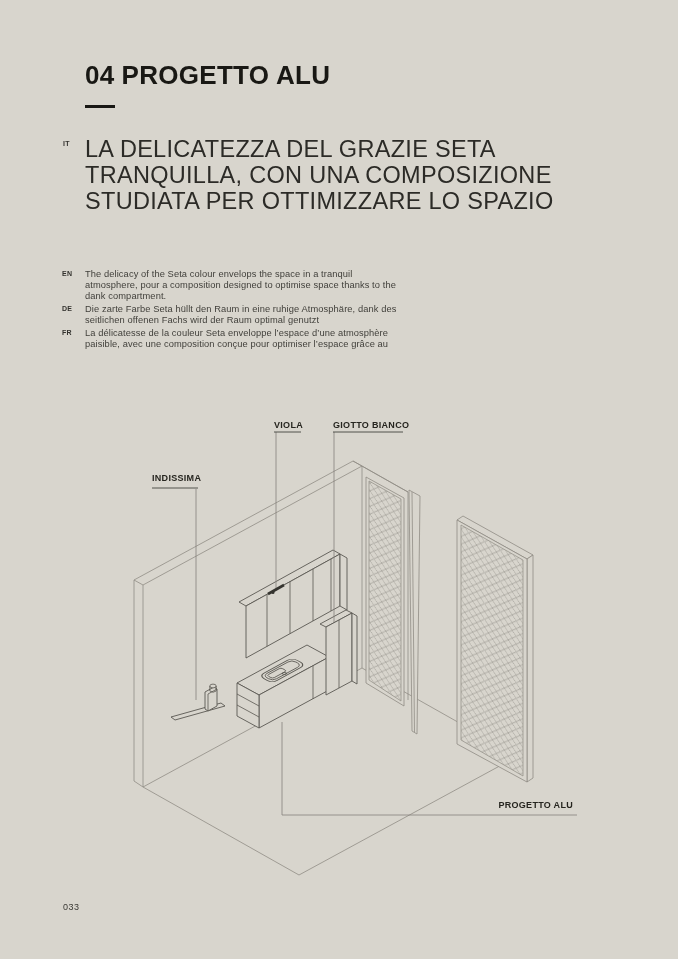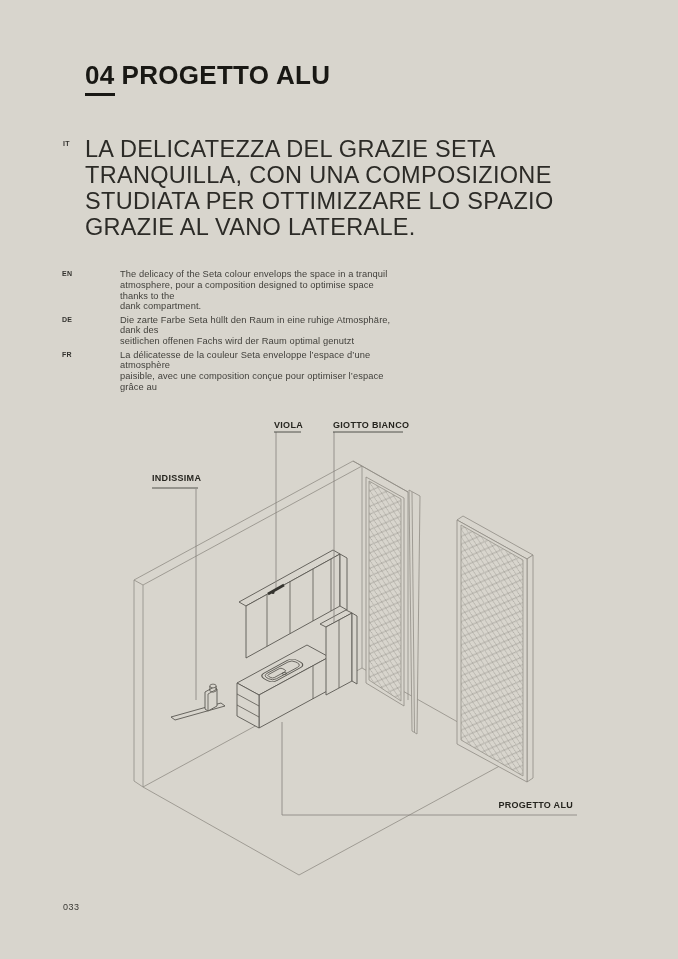--- a/index.html
+++ b/index.html
@@ -7,34 +7,34 @@
     width:678px;height:959px;position:relative;overflow:hidden;
     background:#d8d5cd;
     font-family:"Liberation Sans", sans-serif;
     -webkit-font-smoothing:antialiased;
   }
   .title{
     position:absolute;left:85px;top:60px;
     font-size:26px;font-weight:700;letter-spacing:0.3px;color:#191814;
     white-space:nowrap;
   }
-  .title .num{display:inline-block;border-bottom:3px solid #191814;padding-bottom:2px;margin-right:7px;}
+  .title .num{display:inline-block;border-bottom:3px solid #191814;padding-bottom:14px;margin-right:7px;}
   .lang-code{
     position:absolute;left:63px;top:140px;
     font-size:7px;font-weight:700;color:#33322e;letter-spacing:0.3px;
   }
   .it-heading{
     position:absolute;left:85px;top:136px;width:510px;
     font-size:23.5px;line-height:26px;font-weight:400;letter-spacing:0.3px;
     color:#2c2b27;
   }
   .intro{
     position:absolute;left:62px;top:269px;width:340px;
   }
-  .intro-row{display:flex;margin-bottom:2.5px;gap:35px;}
+  .intro-row{display:flex;margin-bottom:2.5px;}
   .intro-row .code{
     width:23px;flex:0 0 23px;
     font-size:7px;font-weight:700;color:#33322e;letter-spacing:0.3px;padding-top:1px;
   }
   .intro-row .txt{
     font-size:9.3px;line-height:10.8px;color:#403f3a;letter-spacing:0.1px;
   }
   .pagenum{
     position:absolute;left:63px;top:902px;
     font-size:9px;color:#3a3934;letter-spacing:0.5px;
@@ -56,21 +56,20 @@
 
 <div class="title">
   <span class="num">04</span><span>PROGETTO ALU</span>
 </div>
 
 <div class="lang-code">IT</div>
 <div class="it-heading">
   <div>LA DELICATEZZA DEL GRAZIE SETA</div>
   <div>TRANQUILLA, CON UNA COMPOSIZIONE</div>
   <div>STUDIATA PER OTTIMIZZARE LO SPAZIO</div>
-  <div>GRAZIE AL VANO LATERALE.</div>
 </div>
 
 <div class="intro">
   <div class="intro-row">
     <span class="code">EN</span>
     <span class="txt">
       <div>The delicacy of the Seta colour envelops the space in a tranquil</div>
       <div>atmosphere, pour a composition designed to optimise space thanks to the</div>
       <div>dank compartment.</div>
     </span>

